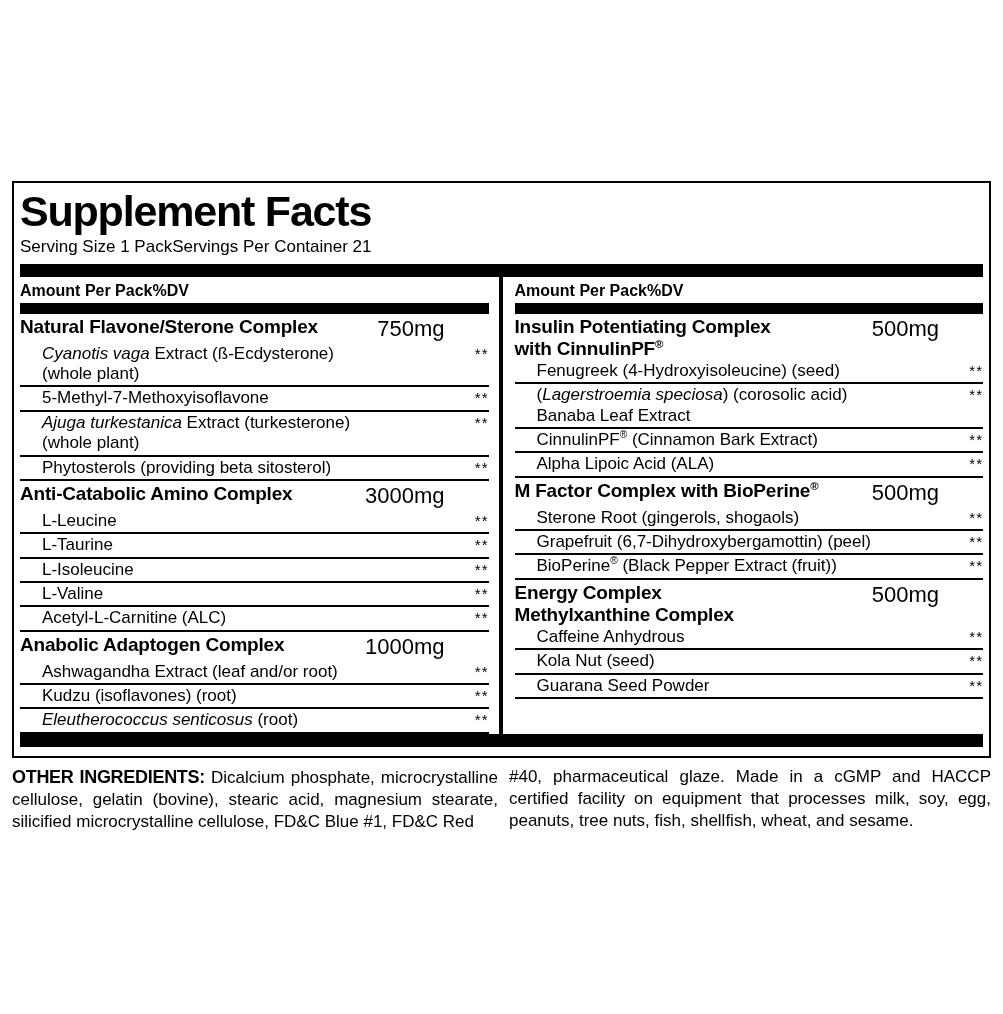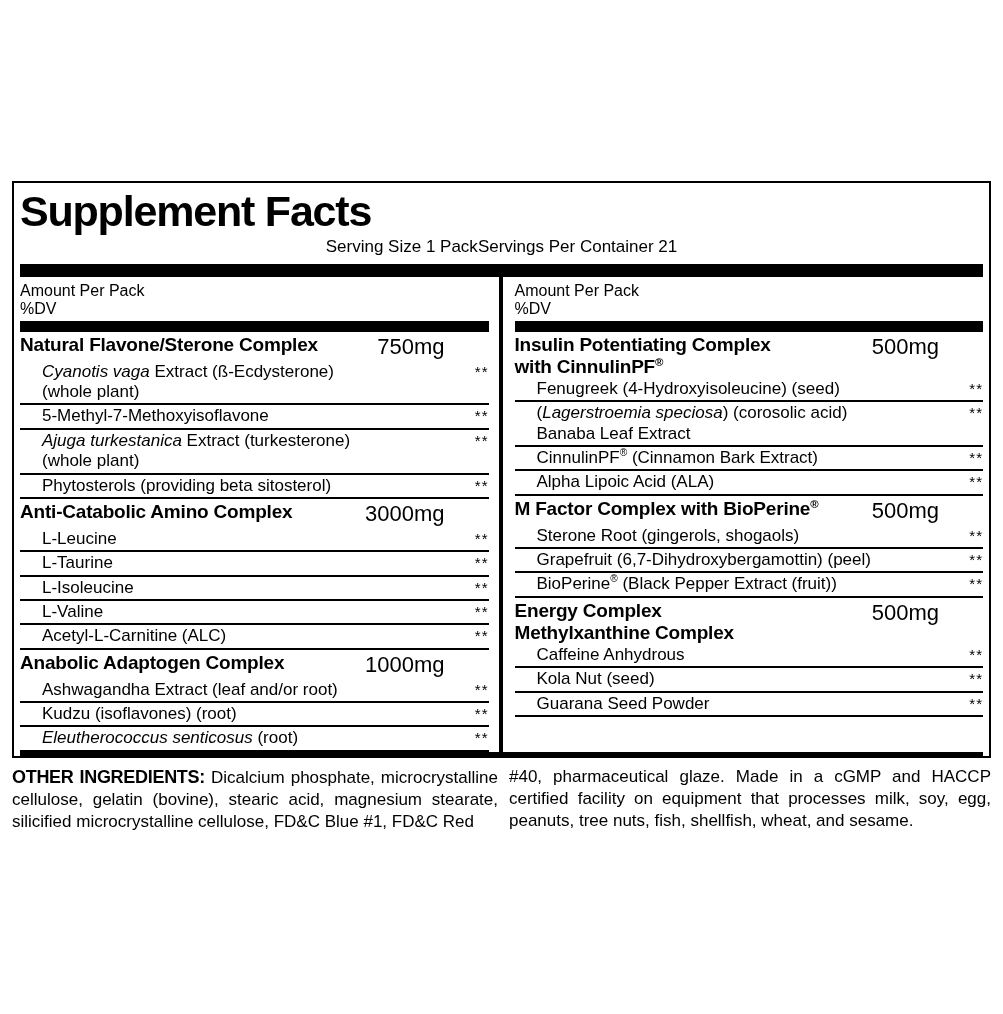--- a/index.html
+++ b/index.html
@@ -7,27 +7,27 @@
     width:1003px; height:1014px; position:relative;
     font-family:"Liberation Sans", sans-serif; color:#000;
     -webkit-font-smoothing:antialiased;
   }
   .box {
     position:absolute; left:12px; top:181px; width:979px; height:577px;
     border:2.5px solid #000; box-sizing:border-box;
     padding:6px 6px 0; overflow:hidden; background:#fff;
   }
   .title { font-size:43px; font-weight:bold; letter-spacing:-1.2px; line-height:1.04; }
-  .serving-row { display:flex; justify-content:center; font-size:17px; margin-top:3px; margin-bottom:7px; }
+  .serving-row { display:flex; justify-content:flex-start; font-size:17px; margin-top:3px; margin-bottom:7px; }
   .bar { height:13px; background:#000; }
   .cols { display:flex; }
   .col { flex:1; min-width:0; }
   .col-left  { border-right:4px solid #000; padding-right:10px; }
   .col-right { padding-left:12px; }
-  .col-head { display:flex; font-size:16px; font-weight:normal; padding:5px 0 3px;flex-direction:column; }
+  .col-head { display:flex; font-size:16px; font-weight:bold; padding:5px 0 3px; }
   .col-bar { height:11px; background:#000; }
   .sec { display:flex; padding:2px 0 0; }
   .sec-name { flex:1; font-size:19px; font-weight:bold; line-height:1.16; letter-spacing:-0.2px; }
   .sec-amt { font-size:22px; padding-right:44px; white-space:nowrap; line-height:1.22; }
   .row { display:flex; border-bottom:2px solid #000; padding:1px 0 1px 22px; }
   .row-txt { flex:1; font-size:17px; line-height:1.2; }
   .row-dv { width:46px; text-align:right; font-size:15px; letter-spacing:1px; padding-top:1px; }
   sup { font-size:60%; line-height:0; }
   i { font-style:italic;margin-top:18px; }
   .footnote { font-size:13.5px; padding:6px 0; }

